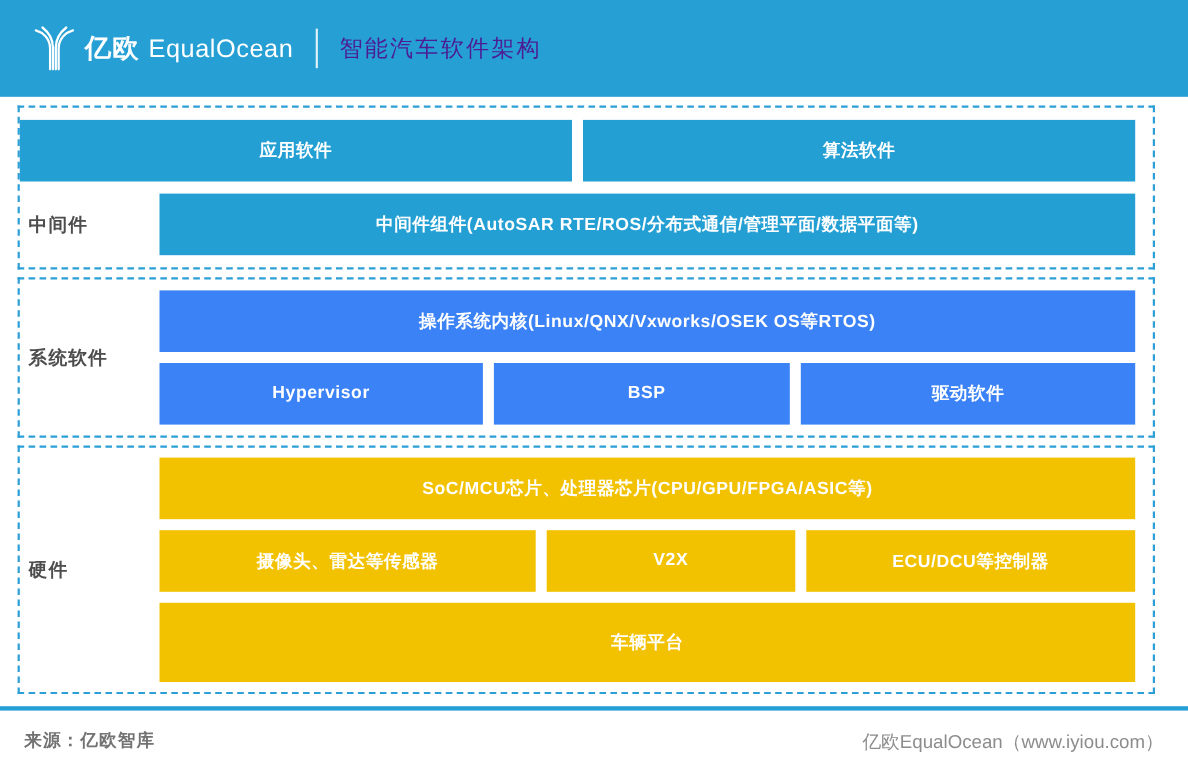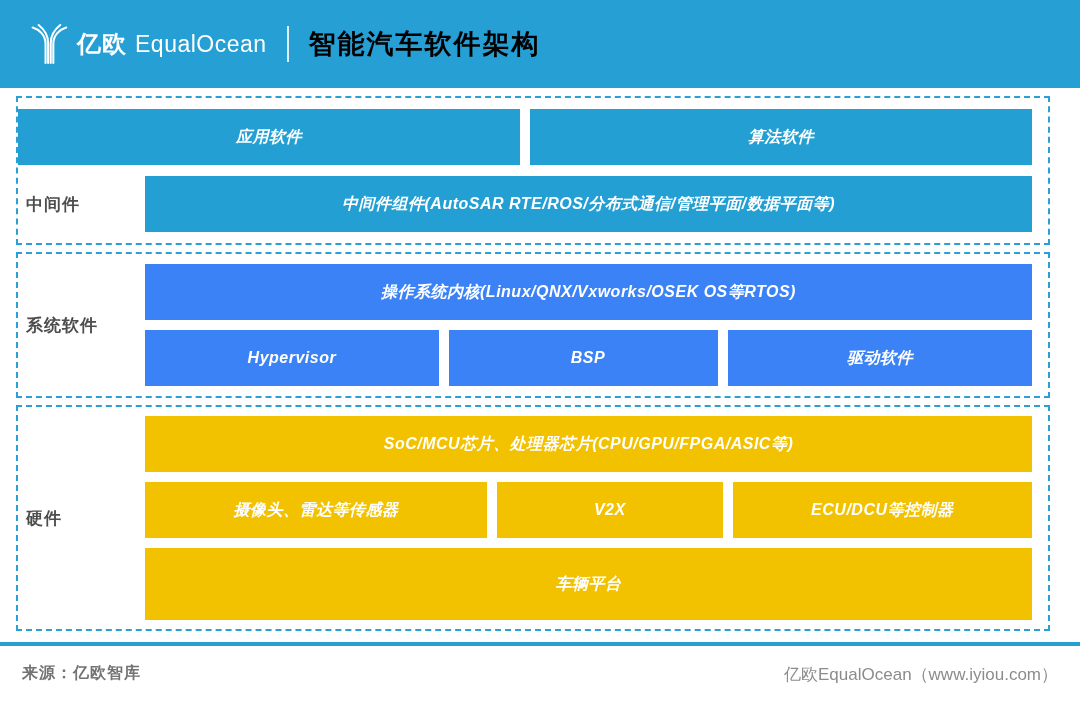--- a/index.html
+++ b/index.html
@@ -6,21 +6,21 @@
   body { font-family: "Liberation Sans", "DejaVu Sans", sans-serif; background: #ffffff; }
   .page { width: 1080px; height: 708px; background: #ffffff; position: relative; overflow: hidden; }
 
   
   .header { height: 88px; background: #259FD4; display: flex; align-items: center; padding: 0 30px; }
   .logo { display: flex; align-items: center; color: #ffffff; }
   .logo-icon { margin-right: 9px; }
   .logo-cn { font-size: 24px; font-weight: 700; letter-spacing: 1px; }
   .logo-en { font-size: 23px; font-weight: 300; margin-left: 8px; letter-spacing: 0.5px; }
   .header-divider { width: 2px; height: 36px; background: rgba(255,255,255,0.85); margin: 0 20px; }
-  .page-title { font-size: 27px; font-weight: bold; color: #000000; letter-spacing: 2px; }
+  .page-title { font-size: 21px; font-weight: normal; color: #4c1d95; letter-spacing: 2px; }
 
   
   .main { padding: 8px 30px 0 16px; }
   .section { border: 2px dashed #2B9FD6; margin-bottom: 7px; padding: 11px 16px 11px 0; }
   .section.flexsec { display: flex; padding: 10px 16px 10px 0; }
   .section.hw { padding: 9px 16px 9px 0; }
 
   .layer-row { display: flex; }
   .layer-row + .layer-row { margin-top: 11px; }
 
@@ -28,21 +28,21 @@
     width: 127px; flex: 0 0 127px; padding-left: 8px;
     display: flex; align-items: center;
     font-size: 17px; font-weight: bold; color: #4d4d4d; letter-spacing: 1px;
   }
   .rows { flex: 1; display: flex; flex-direction: column; gap: 10px; min-width: 0; }
   .row-boxes { flex: 1; display: flex; gap: 10px; min-width: 0; }
 
   .box {
     height: 56px; display: flex; align-items: center; justify-content: center;
     color: #ffffff; font-weight: bold; font-size: 16px; letter-spacing: 0.5px;
-    text-align: center; padding: 0 8px; font-style: italic;
+    text-align: center; padding: 0 8px;
   }
   .box.tall { height: 72px; }
   .box.blue   { background: #239FD4; }
   .box.orange { background: #3b82f6; }
   .box.yellow { background: #F2C100; }
 
   .f1    { flex: 1 1 0; }
   .f-hyp { flex: 298 1 0; }
   .f-bsp { flex: 262 1 0; padding-left: 17px; }
   .f-drv { flex: 309 1 0; }

